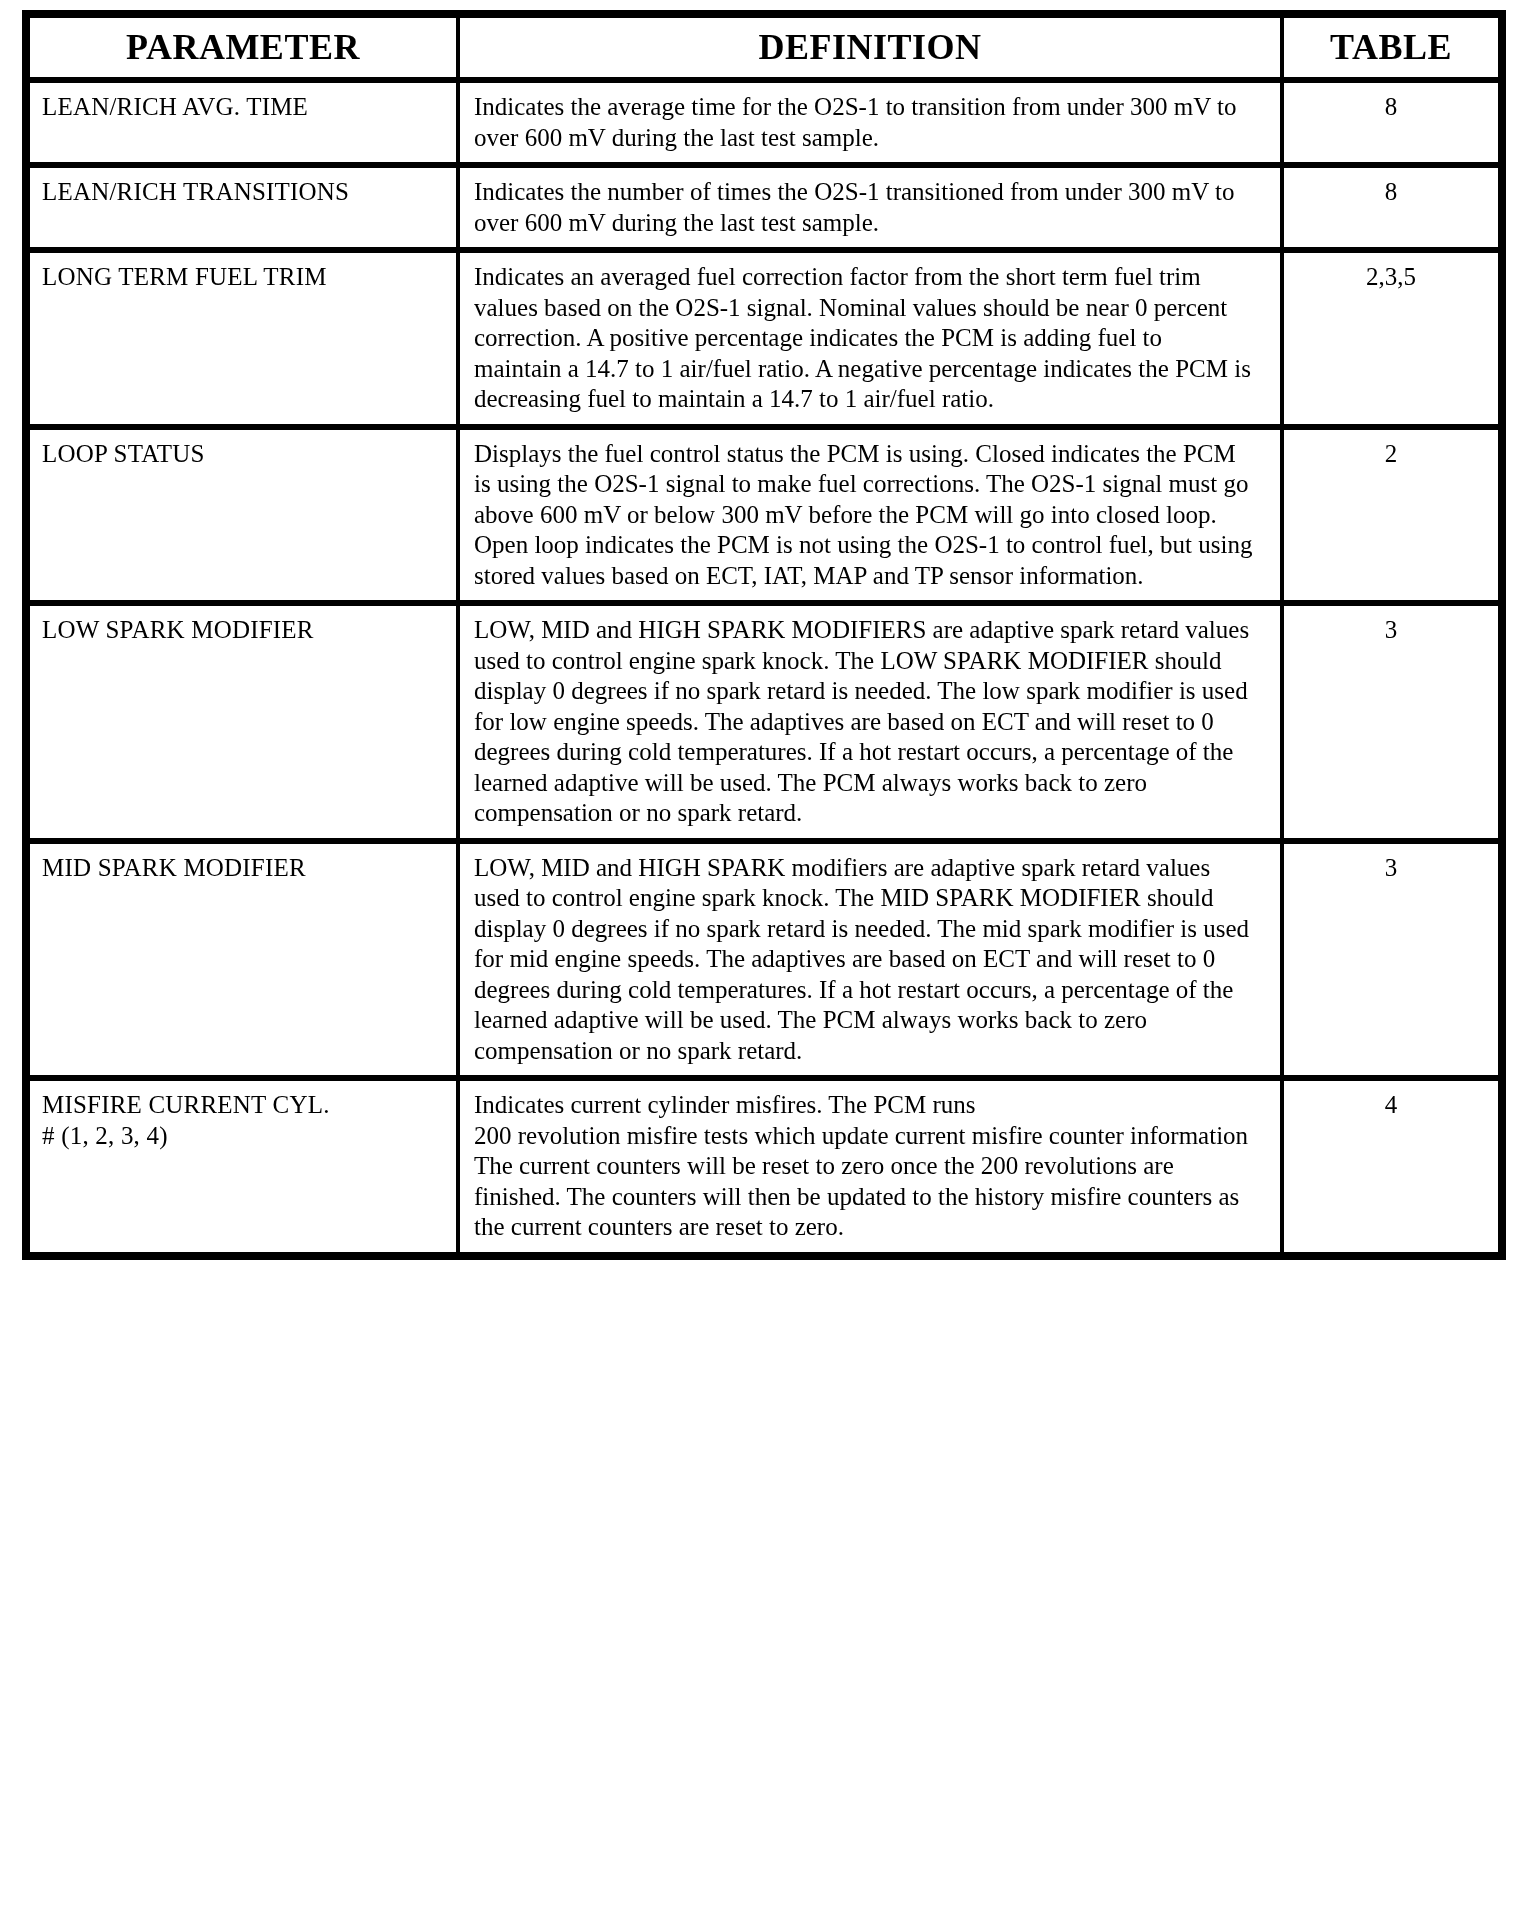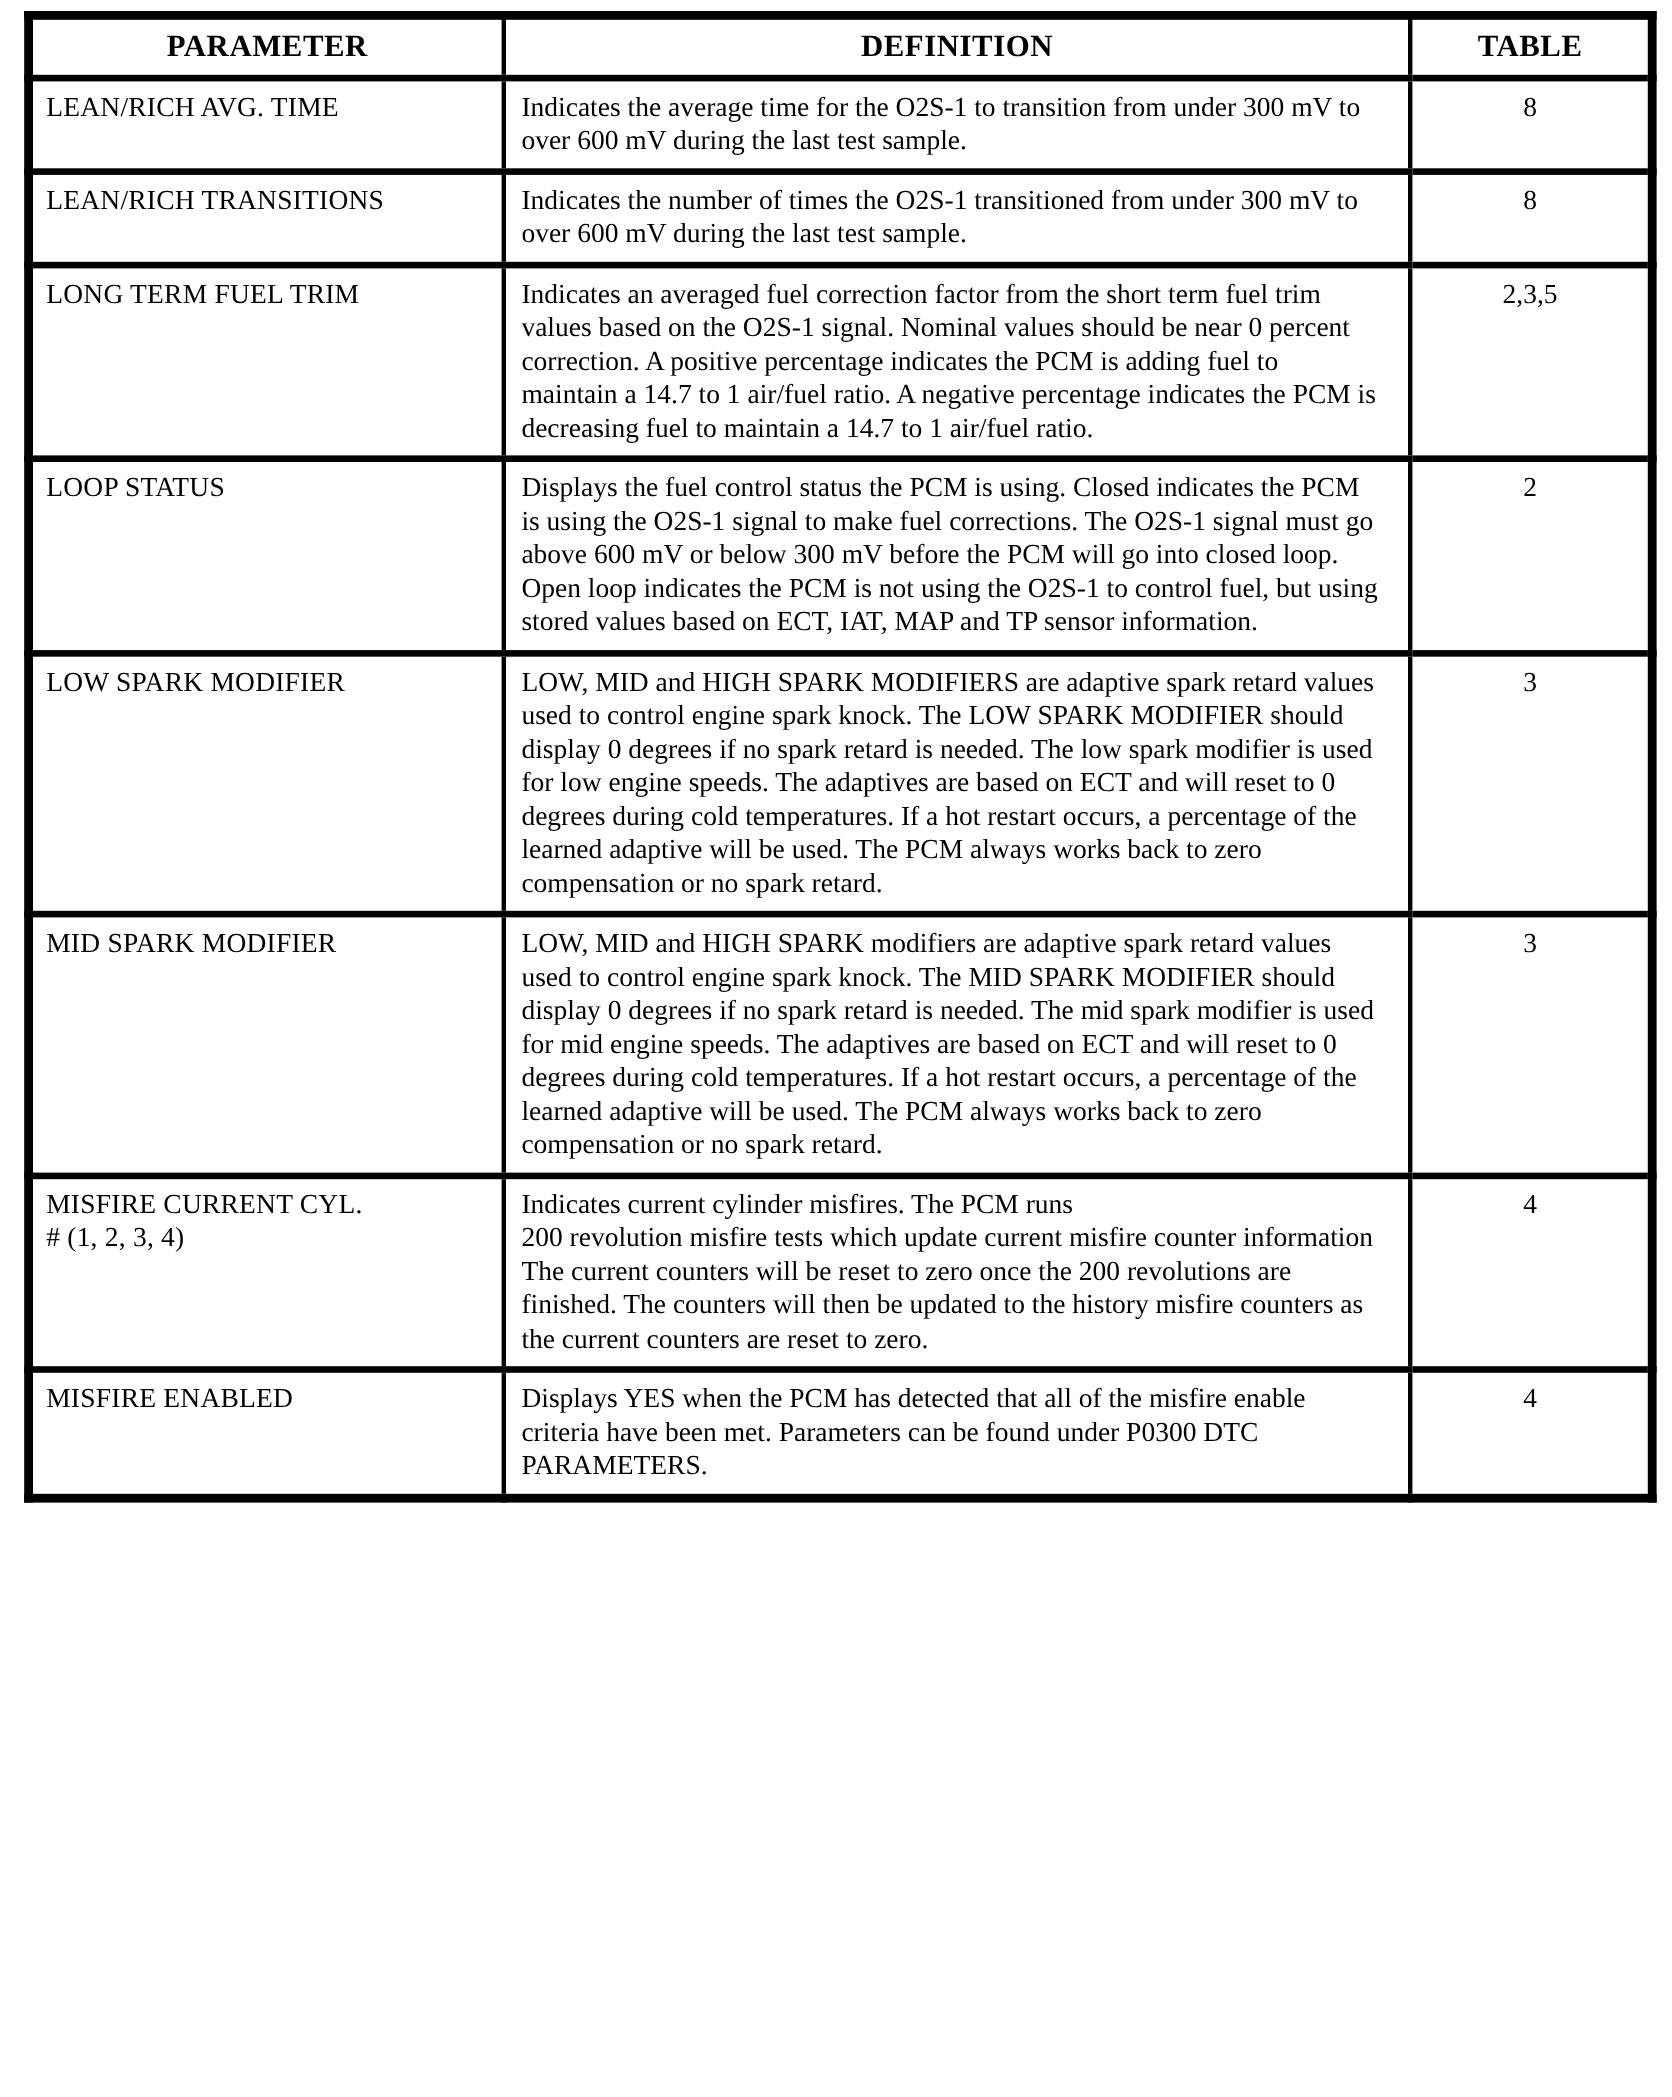--- a/index.html
+++ b/index.html
@@ -31,21 +31,21 @@
     border: 4px solid #000000;
     border-top-width: 6px;
     border-bottom-width: 6px;
     vertical-align: top;
     box-sizing: border-box;
   }
   table.doc-table {
     border: 8px solid #000000;
   }
   th.hdr {
-    font-size: 28px;
+    font-size: 36px;
     font-weight: bold;
     text-align: center;
     padding: 8px 6px;
     letter-spacing: 0.5px;
     line-height: 1.2;
   }
   td.param {
     font-size: 25px;
     line-height: 1.22;
     padding: 9px 8px 9px 12px;
@@ -124,20 +124,15 @@
   </tr>
 
   <tr>
     <td class="param">MISFIRE CURRENT CYL.
 # (1, 2, 3, 4)</td>
     <td class="def">Indicates current cylinder misfires.  The PCM runs
 200 revolution misfire tests which update current misfire counter information The current counters will be reset to zero once the 200 revolutions are finished.  The counters will then be updated to the history misfire counters as the current counters are reset to zero.</td>
     <td class="tbl">4</td>
   </tr>
 
-  <tr>
-    <td class="param">MISFIRE ENABLED</td>
-    <td class="def">Displays YES when the PCM has detected that all of the misfire enable criteria have been met.  Parameters can be found under P0300 DTC PARAMETERS.</td>
-    <td class="tbl">4</td>
-  </tr>
 </tbody>
   </table>
 </div>
 
 </body></html>

